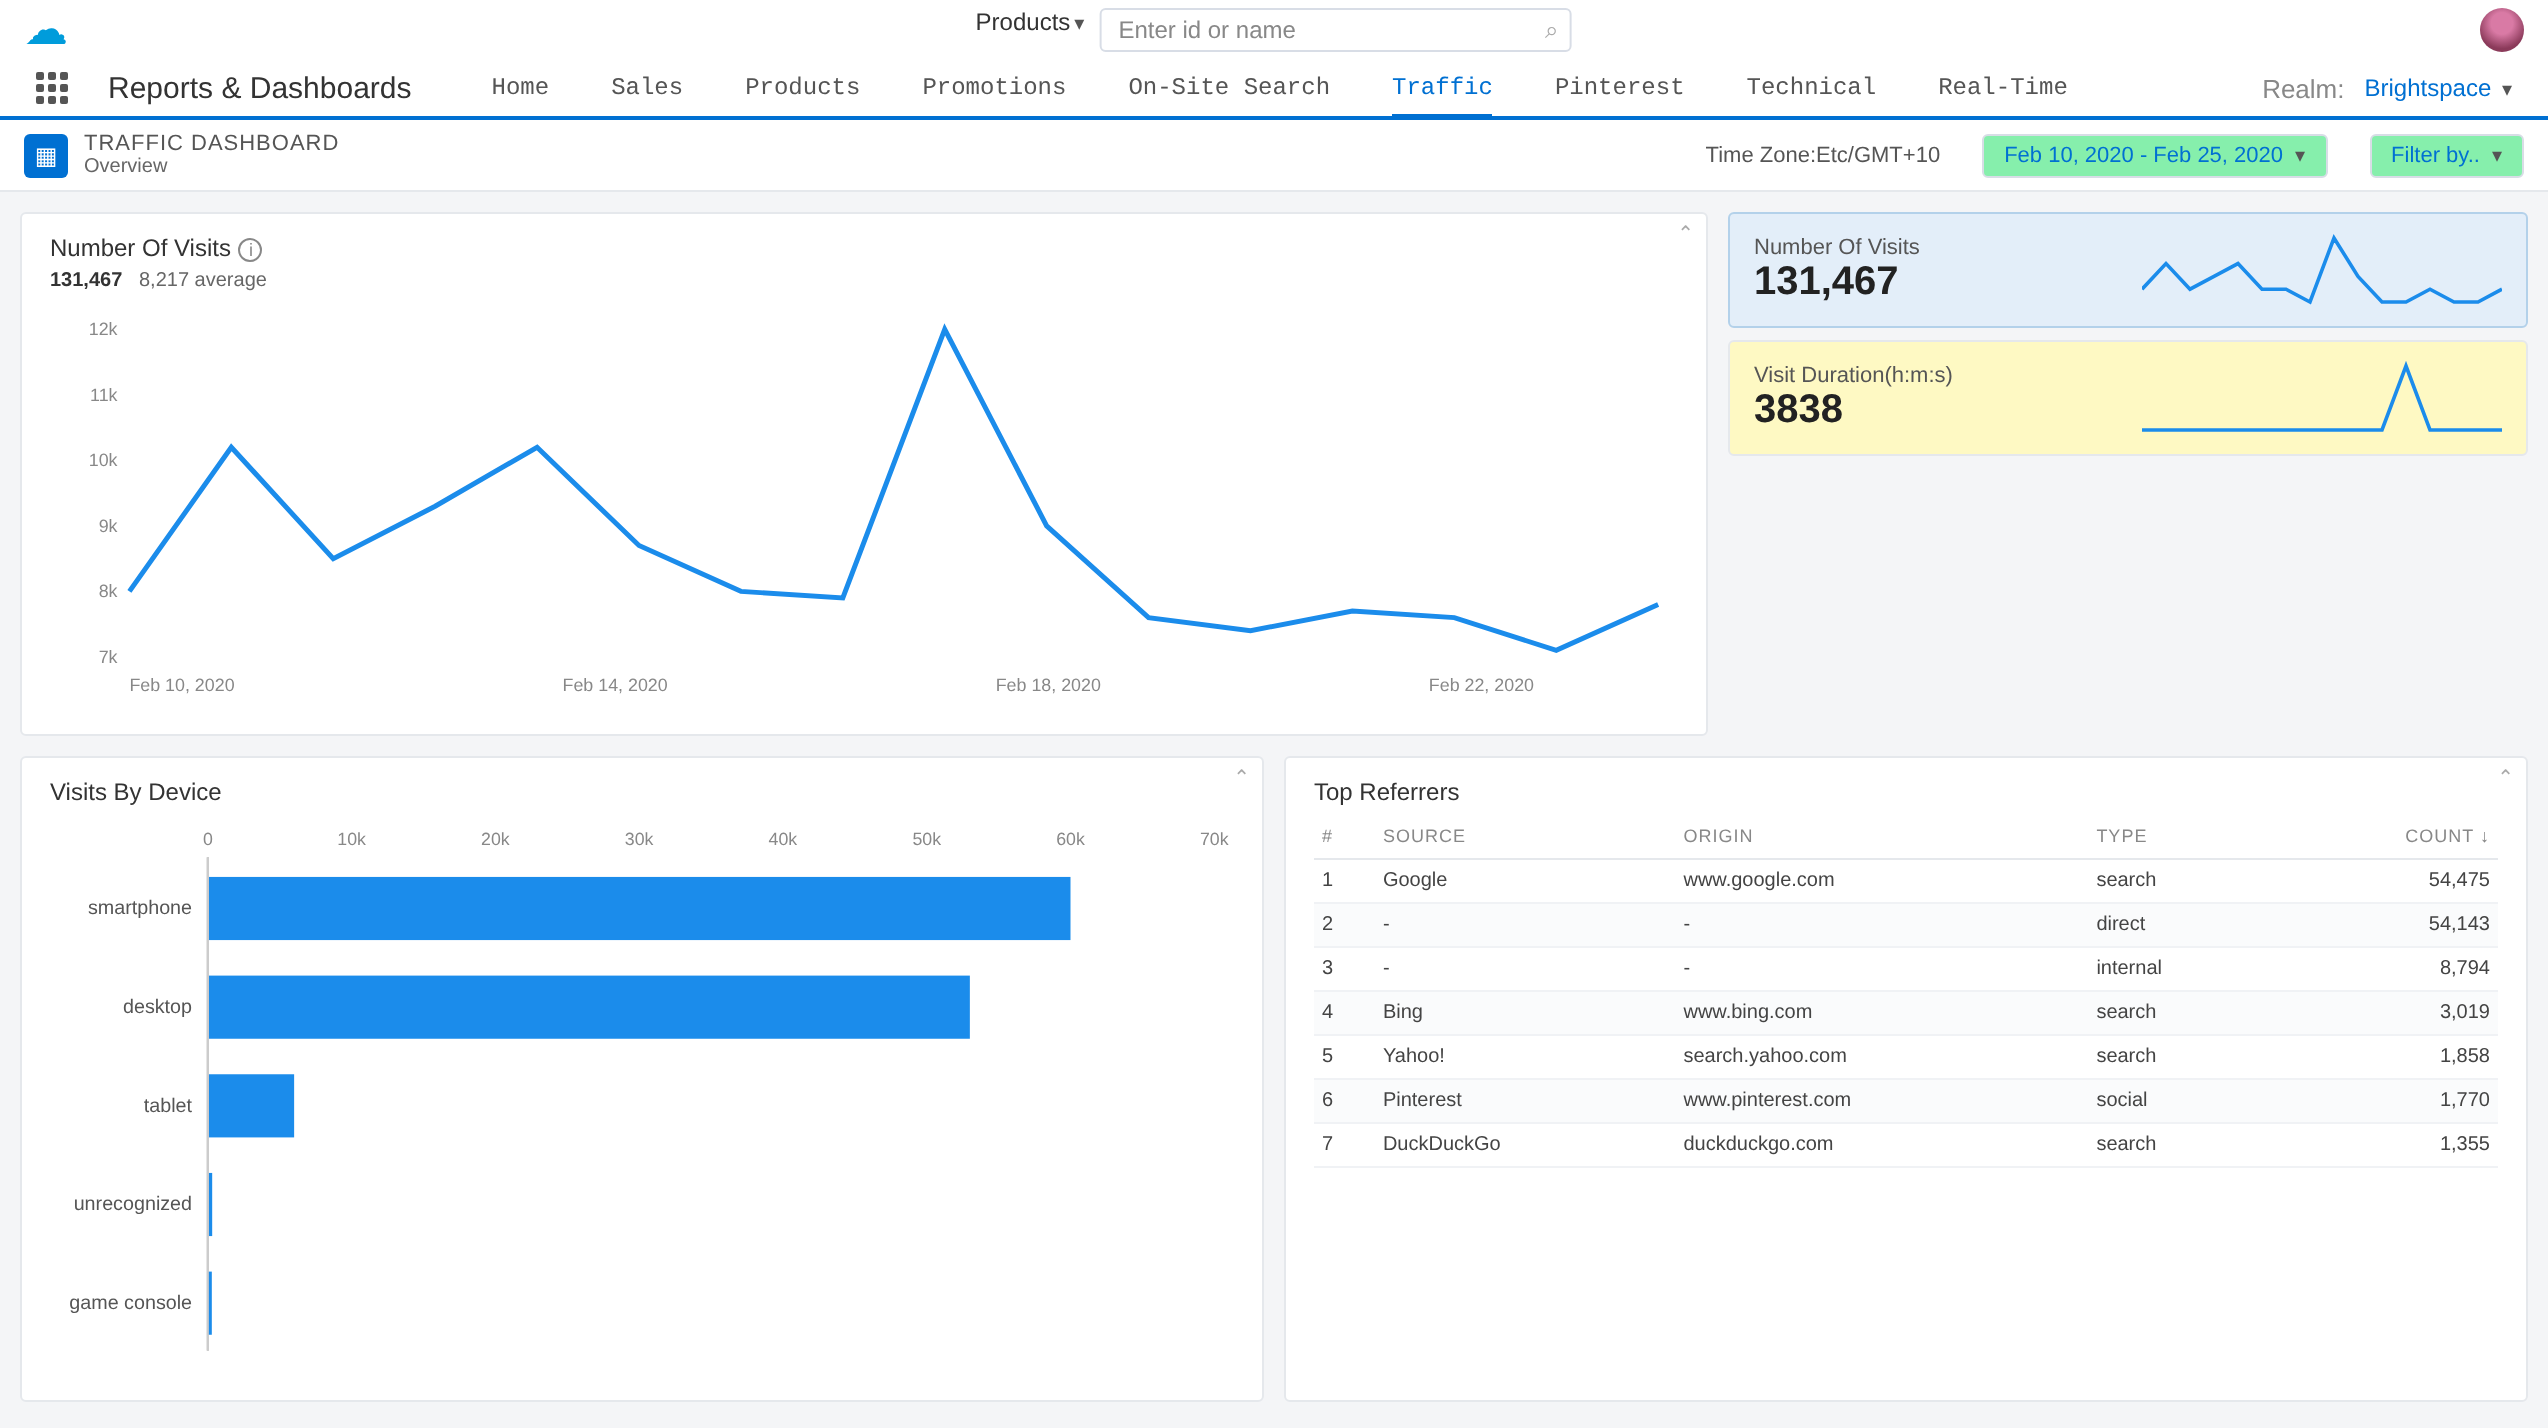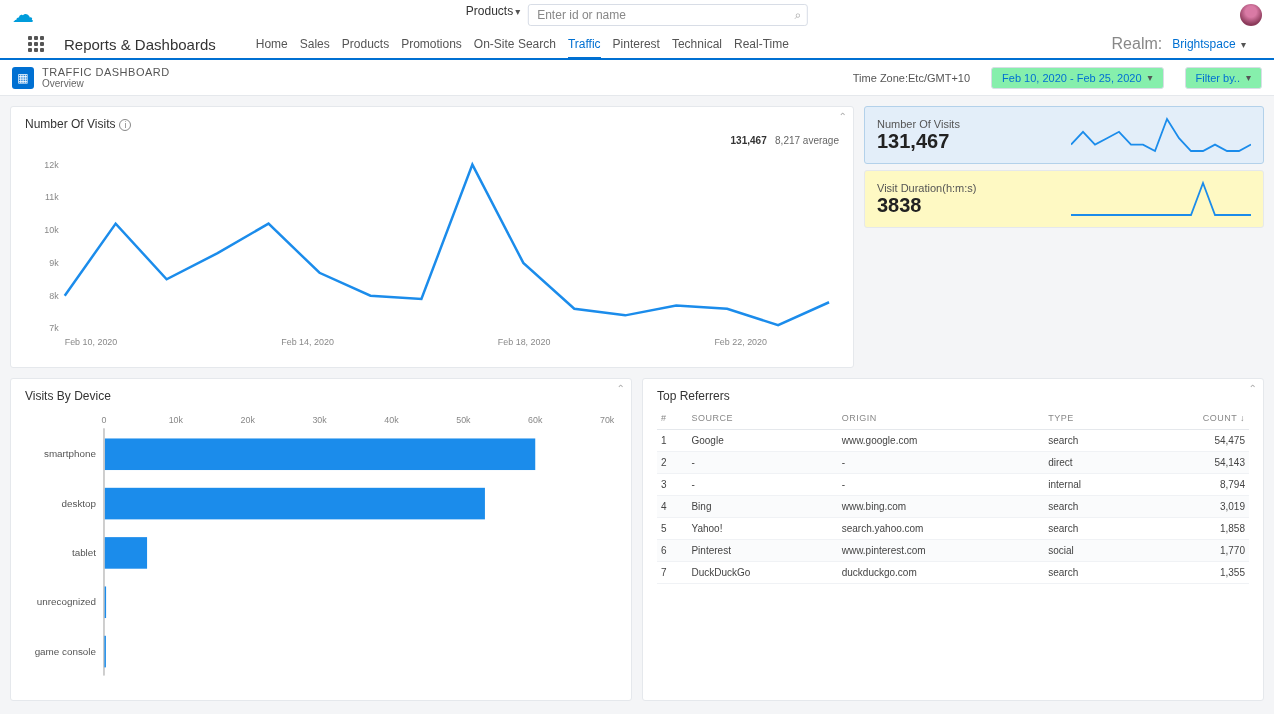--- a/index.html
+++ b/index.html
@@ -2,44 +2,44 @@
 <html><head>
 <meta charset="utf-8">
 <style>
 * { margin: 0; padding: 0; box-sizing: border-box; }
 body { font-family: -apple-system, BlinkMacSystemFont, "Segoe UI", Arial, sans-serif; font-size: 13px; background: #f4f5f7; color: #16325c; width: 1274px; }
 .topbar { height: 30px; background: #fff; display: flex; align-items: center; padding: 0 12px; position: relative; }
 .cloud-logo { color: #009cdb; font-size: 22px; }
 .search-wrap { position: absolute; left: 50%; transform: translateX(-50%); display: flex; align-items: flex-start; gap: 8px; }
 .search-label { font-size: 12px; color: #333; }
 .chev { font-size: 10px; color: #555; margin-left: 2px; }
-.search-box { width: 280px; height: 22px; border: 1px solid #d8dde6; border-radius: 3px; padding: 0 8px; font-size: 12px; color: #888; display: flex; align-items: center; position: relative; }
+.search-box { width: 236px; height: 22px; border: 1px solid #d8dde6; border-radius: 3px; padding: 0 8px; font-size: 12px; color: #888; display: flex; align-items: center; position: relative; }
 .search-icon { position: absolute; right: 6px; color: #aaa; font-size: 12px; }
 .avatar { position: absolute; right: 12px; width: 22px; height: 22px; border-radius: 50%; background: radial-gradient(circle at 50% 35%, #d97aa5 30%, #8b3a5a 70%); }
-.navbar { height: 30px; background: #fff; border-bottom: 2px solid #0070d2; display: flex; align-items: center; padding: 0 28px; gap: 20px; }
+.navbar { height: 30px; background: #fff; border-bottom: 2px solid #0070d2; display: flex; align-items: center; padding: 0 18px; gap: 20px; }
 .apps-icon { display: grid; grid-template-columns: repeat(3,4px); grid-template-rows: repeat(3,4px); gap: 2px; }
 .apps-icon span { background: #555; border-radius: 1px; }
 .brand { font-size: 15px; font-weight: 500; color: #333; margin-right: 20px; }
 .nav-item { font-size: 12px; color: #555; cursor: pointer; padding: 6px 0; }
 .nav-item.active { color: #0070d2; border-bottom: 2px solid #0070d2; margin-bottom: -2px; }
 .nav-right { margin-left: auto; display: flex; align-items: center; gap: 10px; }
-.realm-label { font-size: 16px; color: #888; }
+.realm-label { font-size: 13px; color: #888; }
 .realm-val { font-size: 12px; color: #0070d2; }
 .subbar { height: 36px; background: #fff; display: flex; align-items: center; padding: 0 12px; border-bottom: 1px solid #e5e8ec; }
 .sub-icon { width: 22px; height: 22px; background: #0070d2; border-radius: 3px; display: flex; align-items: center; justify-content: center; color: #fff; font-size: 12px; margin-right: 8px; }
 .sub-title { font-size: 11px; color: #555; letter-spacing: 0.5px; }
 .sub-sub { font-size: 10px; color: #666; }
 .sub-right { margin-left: auto; display: flex; align-items: center; gap: 21px; }
 .tz { font-size: 11px; color: #555; }
 .btn { border: 1px solid #d8dde6; background: #86efac; border-radius: 3px; padding: 4px 10px; font-size: 11px; color: #0070d2; cursor: pointer; display: flex; align-items: center; gap: 4px; }
 .content { padding: 10px; display: grid; grid-template-columns: 1fr 400px; gap: 10px; }
 .panel { background: #fff; border: 1px solid #e5e8ec; border-radius: 3px; padding: 10px 14px; position: relative; }
 .panel-title { font-size: 12px; color: #333; margin-bottom: 4px; }
 .info-icon { display: inline-block; width: 12px; height: 12px; border: 1px solid #888; border-radius: 50%; font-size: 9px; text-align: center; line-height: 10px; color: #888; margin-left: 4px; }
-.totals { font-size: 10px; color: #666; margin-bottom: 8px; text-align: right; }
+.totals { font-size: 10px; color: #666; margin-bottom: 8px; }
 .totals b { color: #333; font-weight: 600; }
 .line-chart { width: 100%; height: 200px; }
 .side-cards { display: flex; flex-direction: column; gap: 6px; }
 .side-card { background: #fef9c3; border: 1px solid #e5e8ec; border-radius: 3px; padding: 8px 12px; display: flex; align-items: center; justify-content: space-between; }
 .side-card.active { background: #e3eef9; border-color: #b3d1ea; }
 .side-label { font-size: 11px; color: #555; }
 .side-val { font-size: 20px; font-weight: 600; color: #222; }
 .spark { width: 180px; height: 40px; }
 .row2 { padding: 0 10px 10px; display: grid; grid-template-columns: 1fr 1fr; gap: 10px; }
 .hbar-chart { width: 100%; height: 280px; }
@@ -72,21 +72,21 @@
       <span></span>
       <span></span>
       <span></span>
       <span></span>
       <span></span>
       <span></span>
       <span></span>
       <span></span>
     </div>
   <div class="brand">Reports &amp; Dashboards</div>
-  <div id="nav-items" style="display:flex;gap:12px;">
+  <div id="nav-items" style="display:flex;gap:31px;font-family:Liberation Mono, monospace;">
       <div class="nav-item">Home</div>
       <div class="nav-item">Sales</div>
       <div class="nav-item">Products</div>
       <div class="nav-item">Promotions</div>
       <div class="nav-item">On-Site Search</div>
       <div class="nav-item active">Traffic</div>
       <div class="nav-item">Pinterest</div>
       <div class="nav-item">Technical</div>
       <div class="nav-item">Real-Time</div>
     </div>

